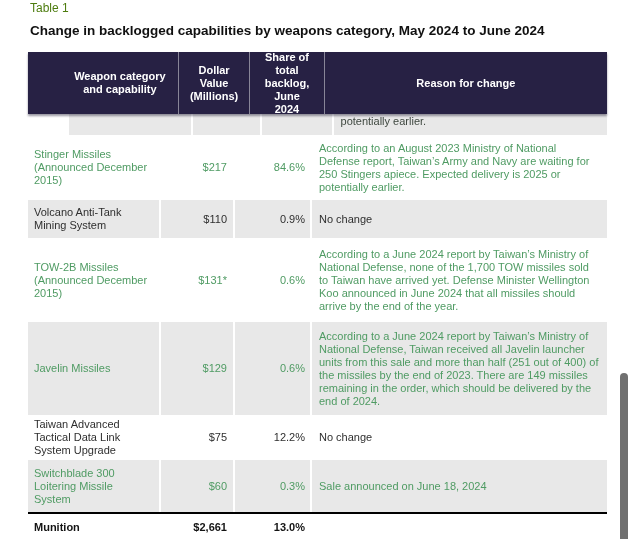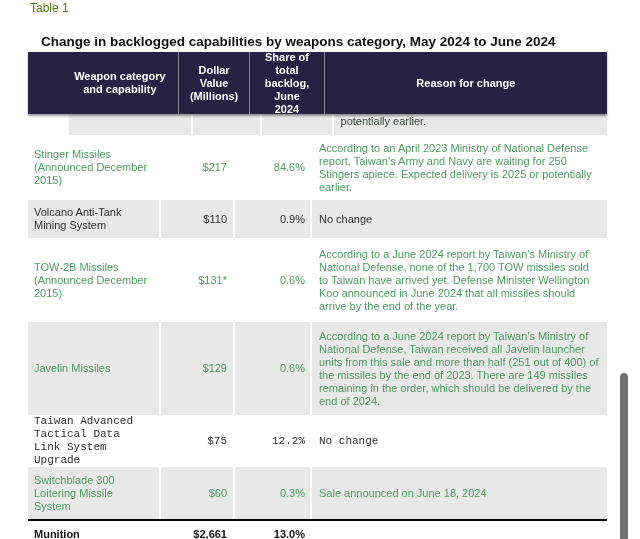--- a/index.html
+++ b/index.html
@@ -16,21 +16,21 @@
     font-family:"Liberation Sans", sans-serif;
     position:relative;
     overflow:hidden;
   }
   .page{position:absolute;inset:0;}
   .table-label{
     position:absolute;left:30px;top:1px;
     font-size:12px;color:#4d7c0f;
   }
   .page-title{
-    position:absolute;left:30px;top:23px;margin:11px;
+    position:absolute;left:30px;top:23px;margin:0;
     width:585px;
     font-size:13.5px;font-weight:bold;color:#101010;
   }
   .table{
     position:absolute;left:28px;top:52px;width:579px;
     font-size:11px;line-height:13px;
   }
   .thead{
     display:flex;
     background:var(--header-bg);
@@ -56,21 +56,21 @@
   .td.c1{padding-left:6px;padding-right:8px;}
   .td.c2{justify-content:flex-end;text-align:right;padding-right:6px;}
   .td.c3{justify-content:flex-end;text-align:right;padding-right:5px;}
   .td.c4{padding-left:7px;padding-right:8px;text-align:left;}
   
   .row:nth-child(1){height:21px;}
   .row:nth-child(2){min-height:65px;}
   .row:nth-child(3){min-height:38px;}
   .row:nth-child(4){min-height:84px;}
   .row:nth-child(5){min-height:93px;}
-  .row:nth-child(6){min-height:45px;font-family:Liberation Mono, monospace;}
+  .row:nth-child(6){min-height:45px;}
   .row:nth-child(7){min-height:52px;}
   .row:nth-child(8){height:27px;}
   
   .v-change{color:var(--green);}
   .v-no-change{color:var(--dark);}
   .v-partial{color:#3e473f;padding-left:41px;}
   .v-partial .td{align-items:flex-start;padding-top:1px;overflow:hidden;}
   .v-total{color:#141414;font-weight:bold;border-top:2px solid #000000;}
   .scroll-thumb{
     position:absolute;left:620px;top:373px;width:8px;height:166px;
@@ -96,21 +96,21 @@
         <div class="row v-partial gray">
           <div class="td c1"></div>
           <div class="td c2"></div>
           <div class="td c3"></div>
           <div class="td c4">potentially earlier.</div>
         </div>
         <div class="row v-change">
           <div class="td c1">Stinger Missiles (Announced December 2015)</div>
           <div class="td c2">$217</div>
           <div class="td c3">84.6%</div>
-          <div class="td c4">According to an April 2023 Ministry of National Defense report, Taiwan’s Army and Navy are waiting for 250 Stingers apiece. Expected delivery is 2025 or potentially earlier.</div>
+          <div class="td c4">According to an August 2023 Ministry of National Defense report, Taiwan’s Army and Navy are waiting for 250 Stingers apiece. Expected delivery is 2025 or potentially earlier.</div>
         </div>
         <div class="row v-no-change gray">
           <div class="td c1">Volcano Anti-Tank Mining System</div>
           <div class="td c2">$110</div>
           <div class="td c3">0.9%</div>
           <div class="td c4">No change</div>
         </div>
         <div class="row v-change">
           <div class="td c1">TOW-2B Missiles (Announced December 2015)</div>
           <div class="td c2">$131*</div>

